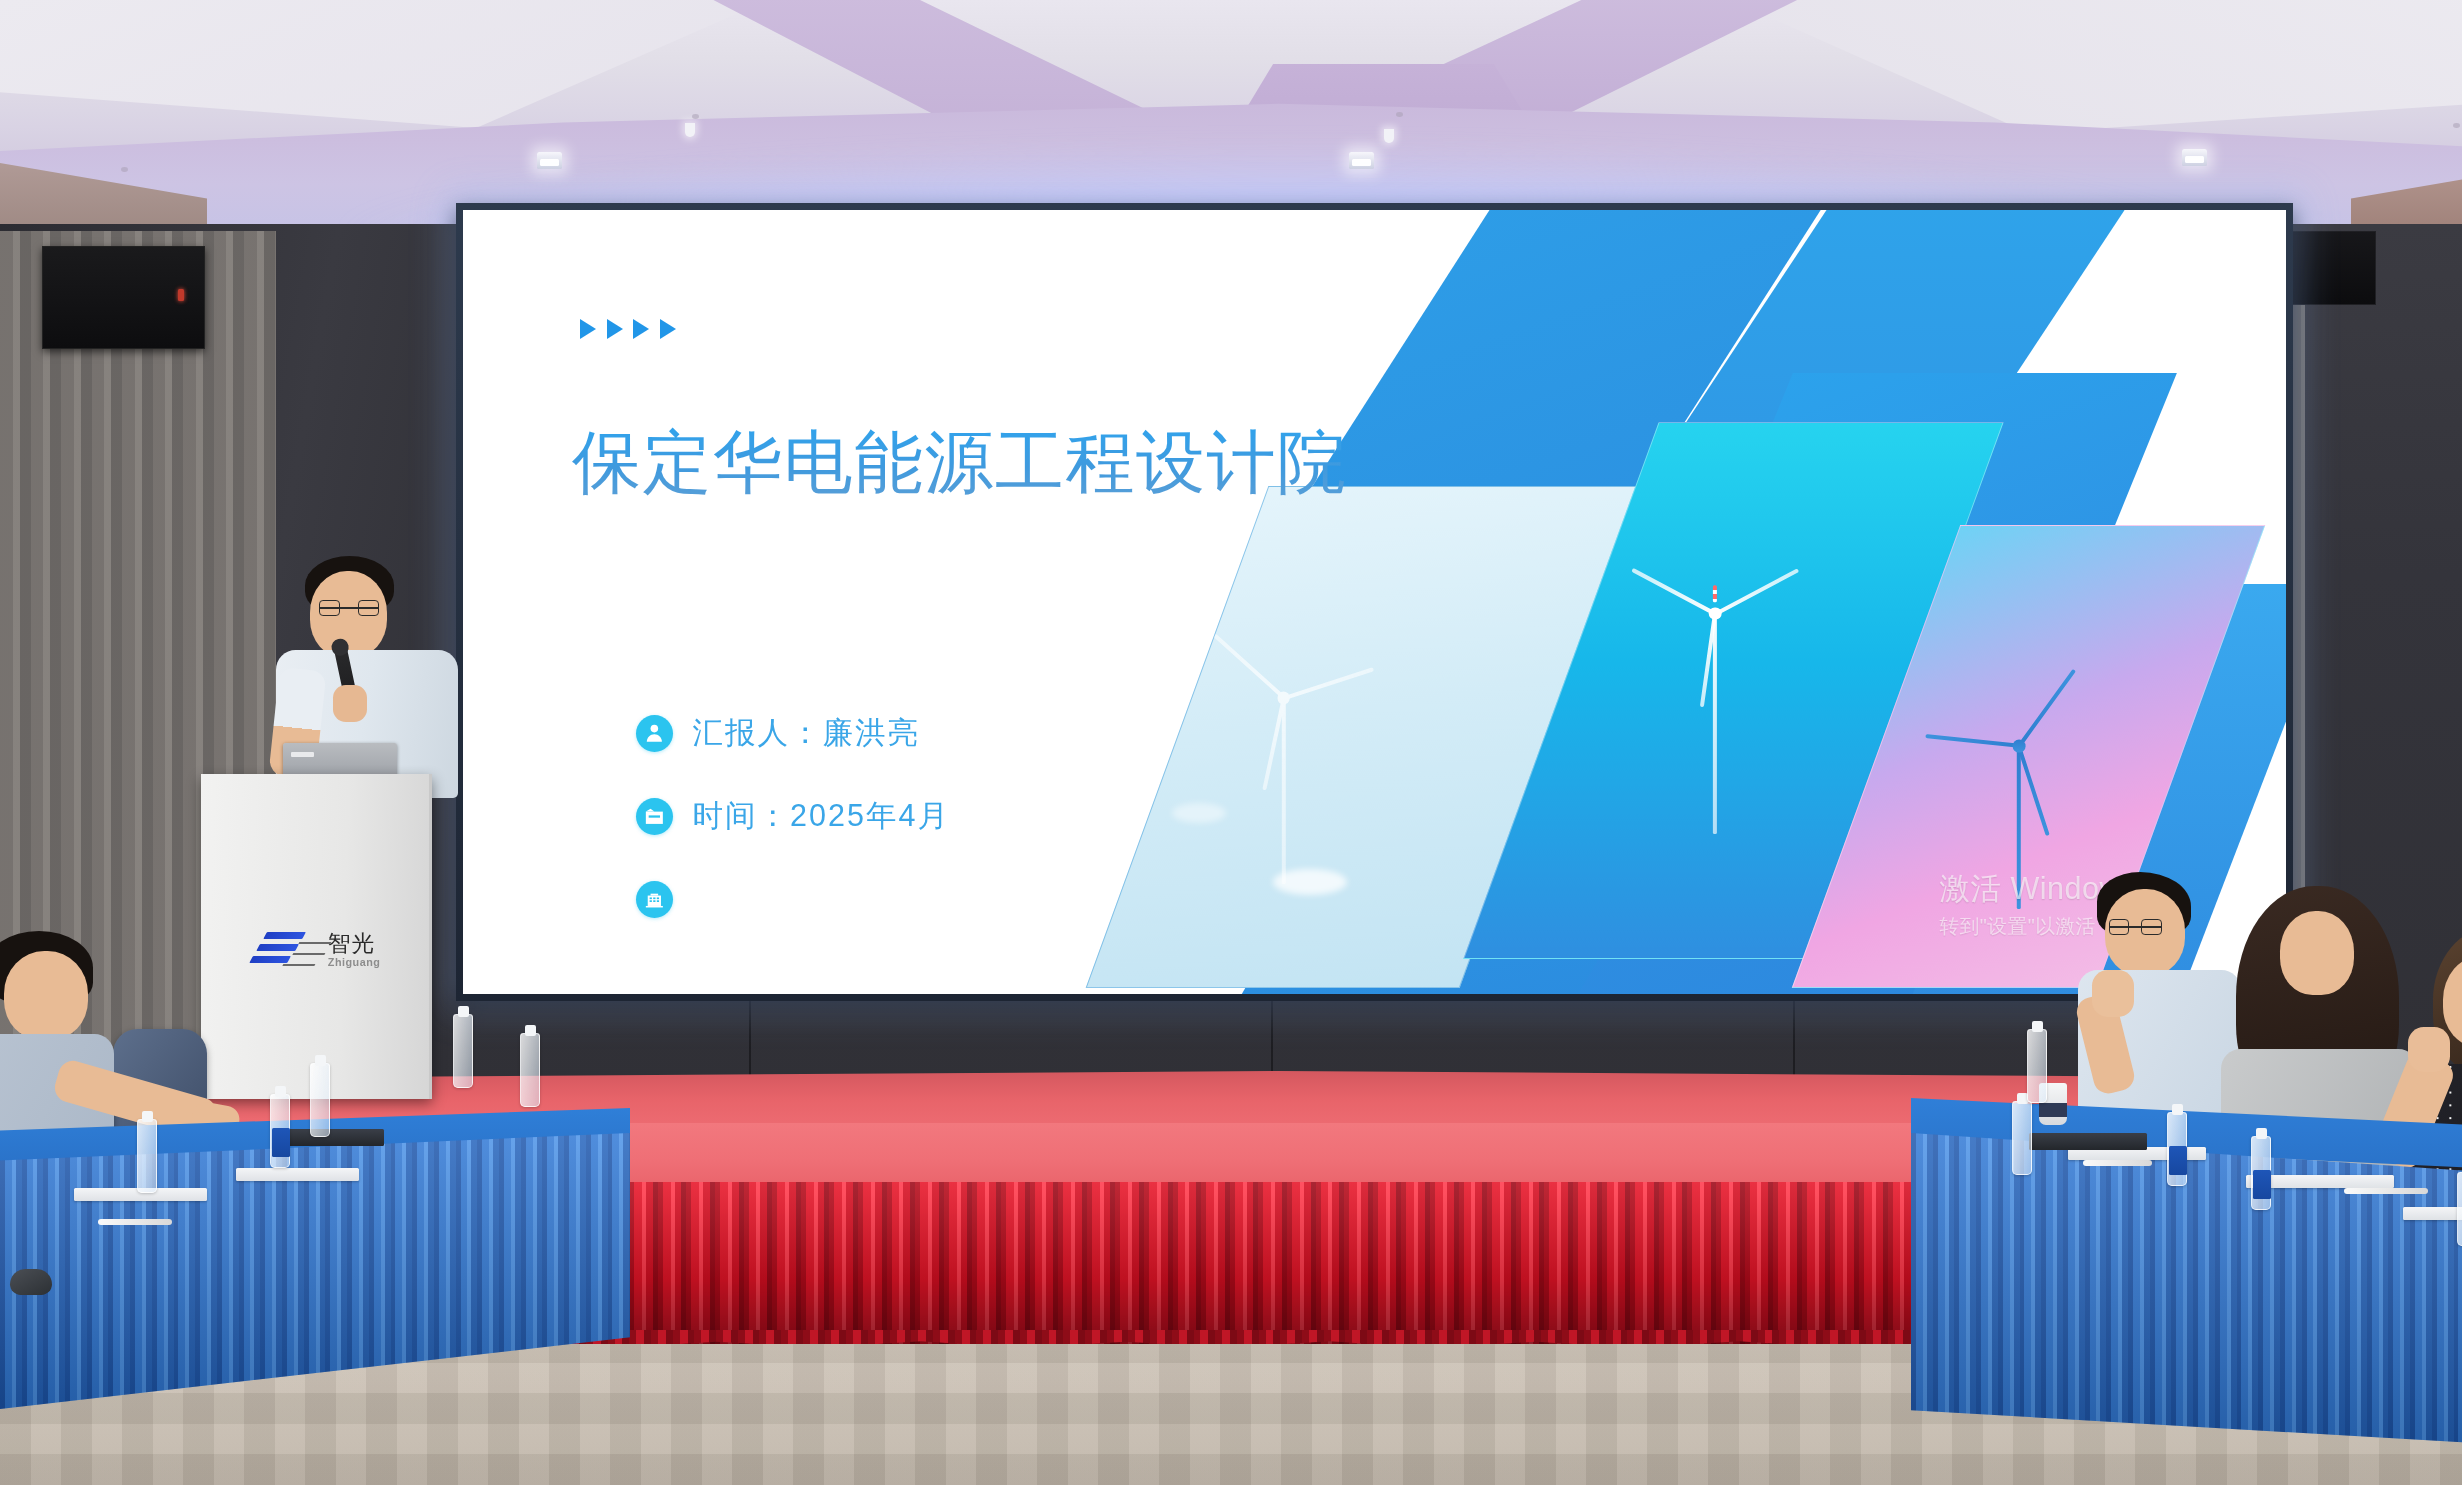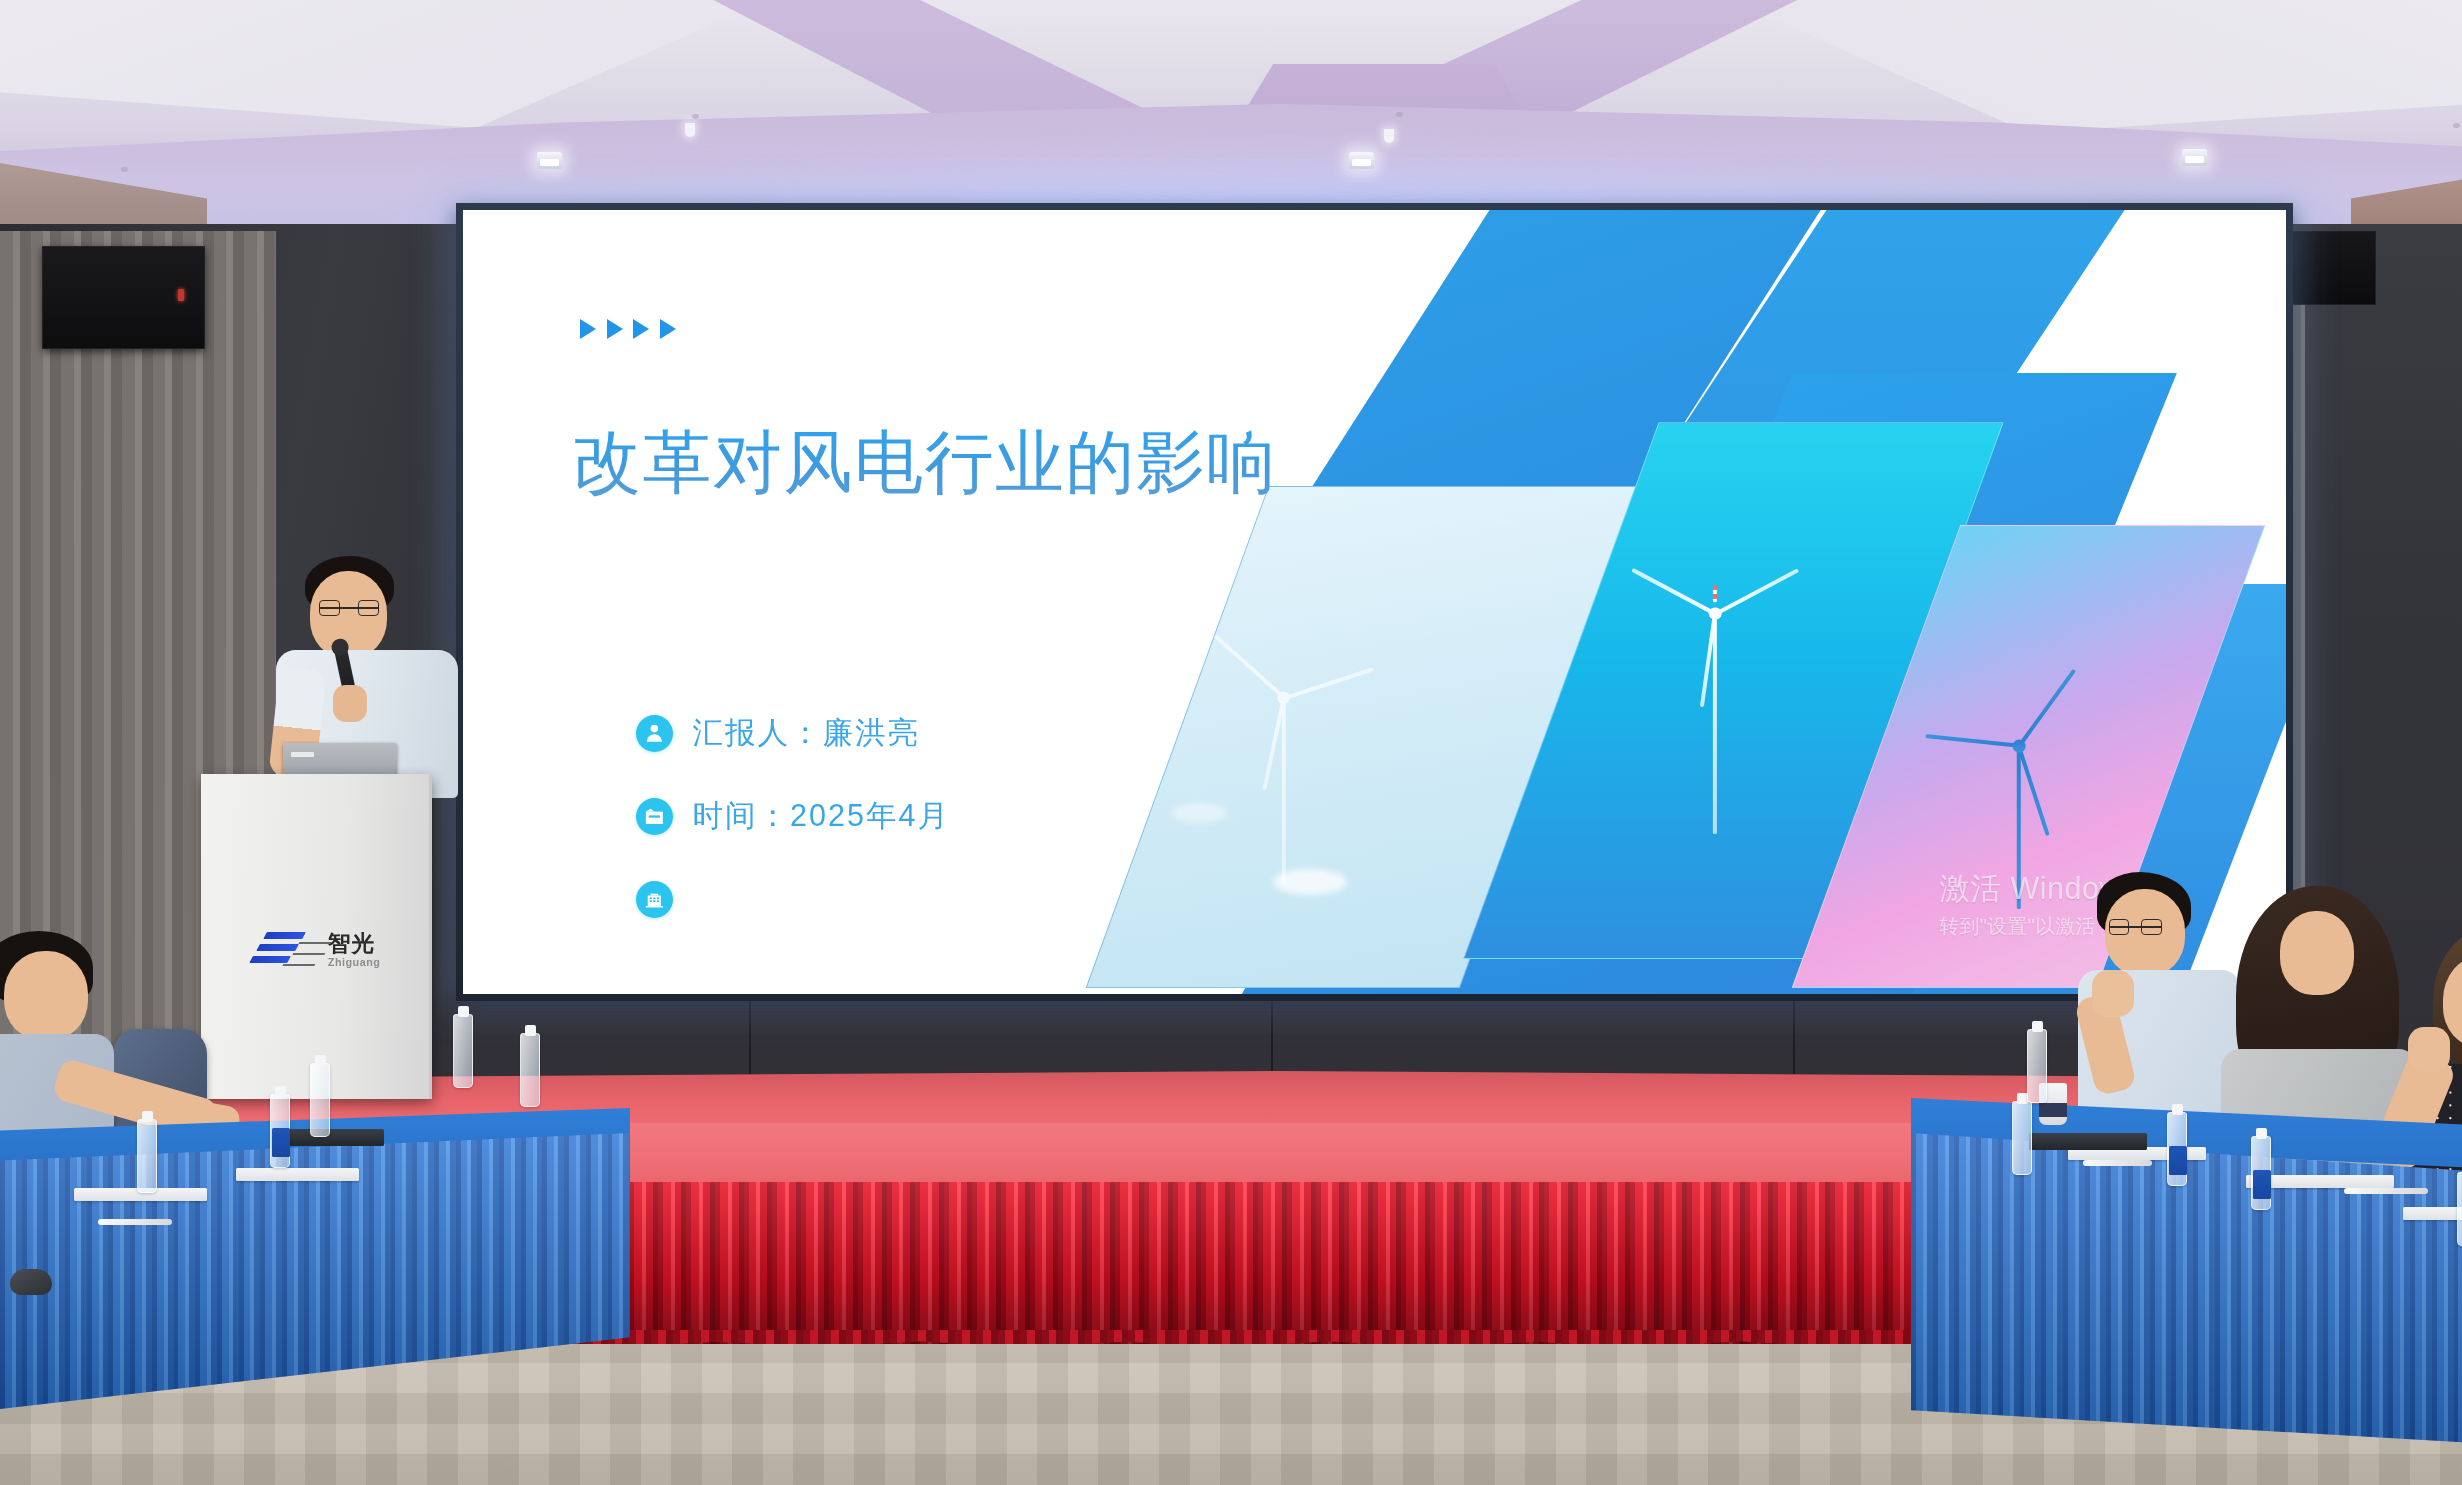--- a/index.html
+++ b/index.html
@@ -248,21 +248,21 @@
   .zg-bars{position:relative;width:69px;height:38px;}
   .zg-bars i{position:absolute;height:7.4px;background:linear-gradient(90deg,#1f3fc4,#2d54e0);transform:skewX(-28deg);border-radius:1px;}
   .zg-bars i:nth-child(1){left:16.7px;top:1px;width:39px;}
   .zg-bars i:nth-child(2){left:9.8px;top:12.8px;width:39px;}
   .zg-bars i:nth-child(3){left:3px;top:24.6px;width:38px;}
   .zg-bars b{position:absolute;height:1.5px;background:#6a6a6a;transform:skewX(-28deg);}
   .zg-bars b:nth-child(4){left:51px;top:10.8px;width:31.5px;}
   .zg-bars b:nth-child(5){left:45px;top:21.7px;width:31.5px;}
   .zg-bars b:nth-child(6){left:35px;top:32.5px;width:31.5px;}
   .zg-text{display:flex;flex-direction:column;line-height:1;}
-  .zg-cn{font-size:22.7px;font-weight:700;color:#2a2a2a;letter-spacing:1px;}
+  .zg-cn{font-size:22.7px;font-weight:400;color:#2a2a2a;letter-spacing:1px;}
   .zg-en{font-size:10.8px;font-weight:700;color:#8d8d8d;letter-spacing:0.5px;margin-top:2.5px;}
   .laptop{
     position:absolute;left:283px;top:743px;width:114px;height:38px;
     background:linear-gradient(180deg,#b9bcc0,#9ca0a6);
     border-radius:2.5px 2.5px 1px 1px;box-shadow:0 1.5px 3.9px rgba(0,0,0,.4);
   }
   .laptop::after{content:"";position:absolute;left:7.9px;top:8.9px;width:22.7px;height:5.4px;border-radius:1px;background:#e9eaec;}
 
   
   .person{position:absolute;}
@@ -444,21 +444,21 @@
       </div>
 
       <div class="arrows">
         <div class="arrow-tri"></div>
         <div class="arrow-tri"></div>
         <div class="arrow-tri"></div>
         <div class="arrow-tri"></div>
       </div>
 
       <div class="title">
-        <div>改革对风电行业的影响</div>
+        <div>保定华电能源工程设计院</div>
       </div>
 
 
       <div class="inforow r1">
         <span class="ic">
           <svg viewBox="0 0 24 24">
               <circle cx="12" cy="7" r="4"></circle>
               <path d="M4 21c0-4.4 3.6-8 8-8s8 3.6 8 8z"></path>
             </svg>
         </span>

